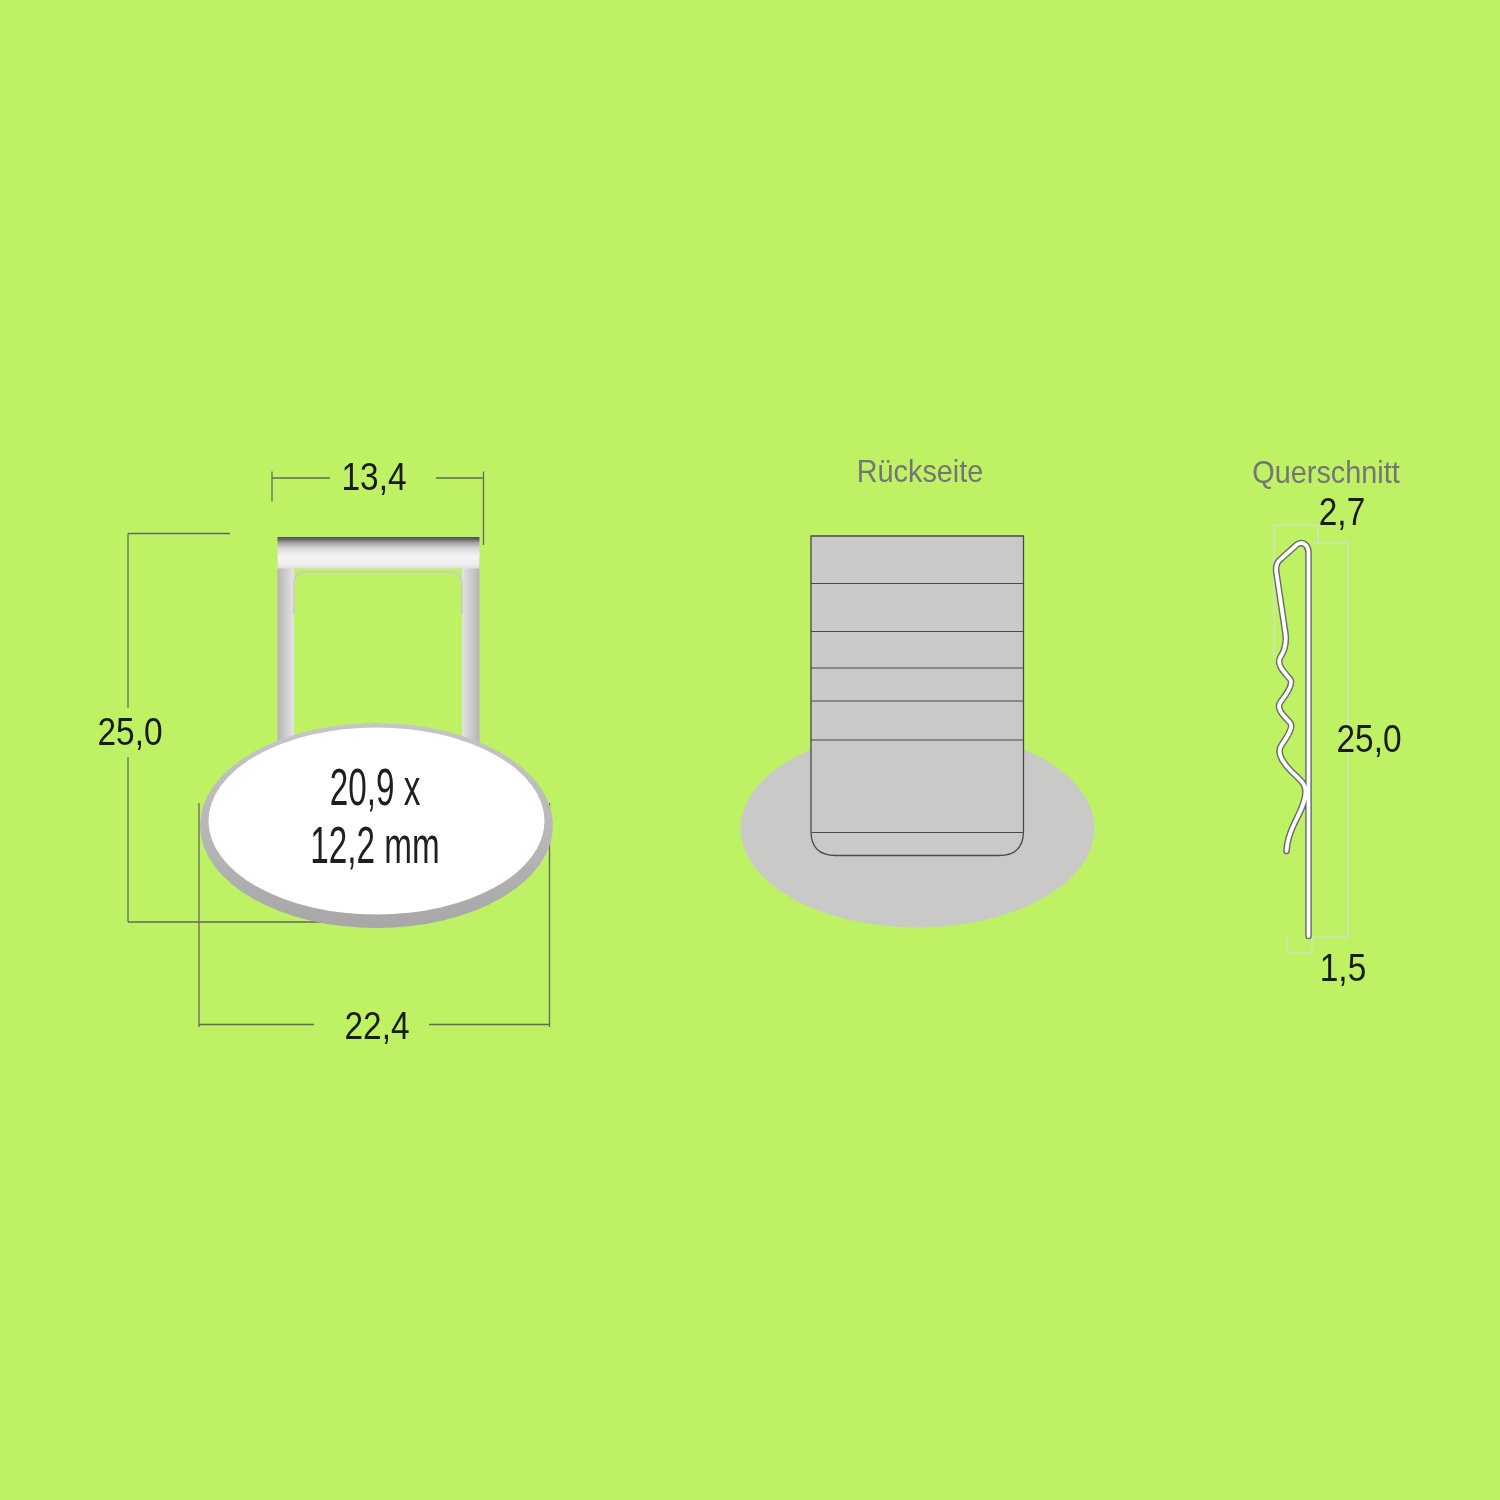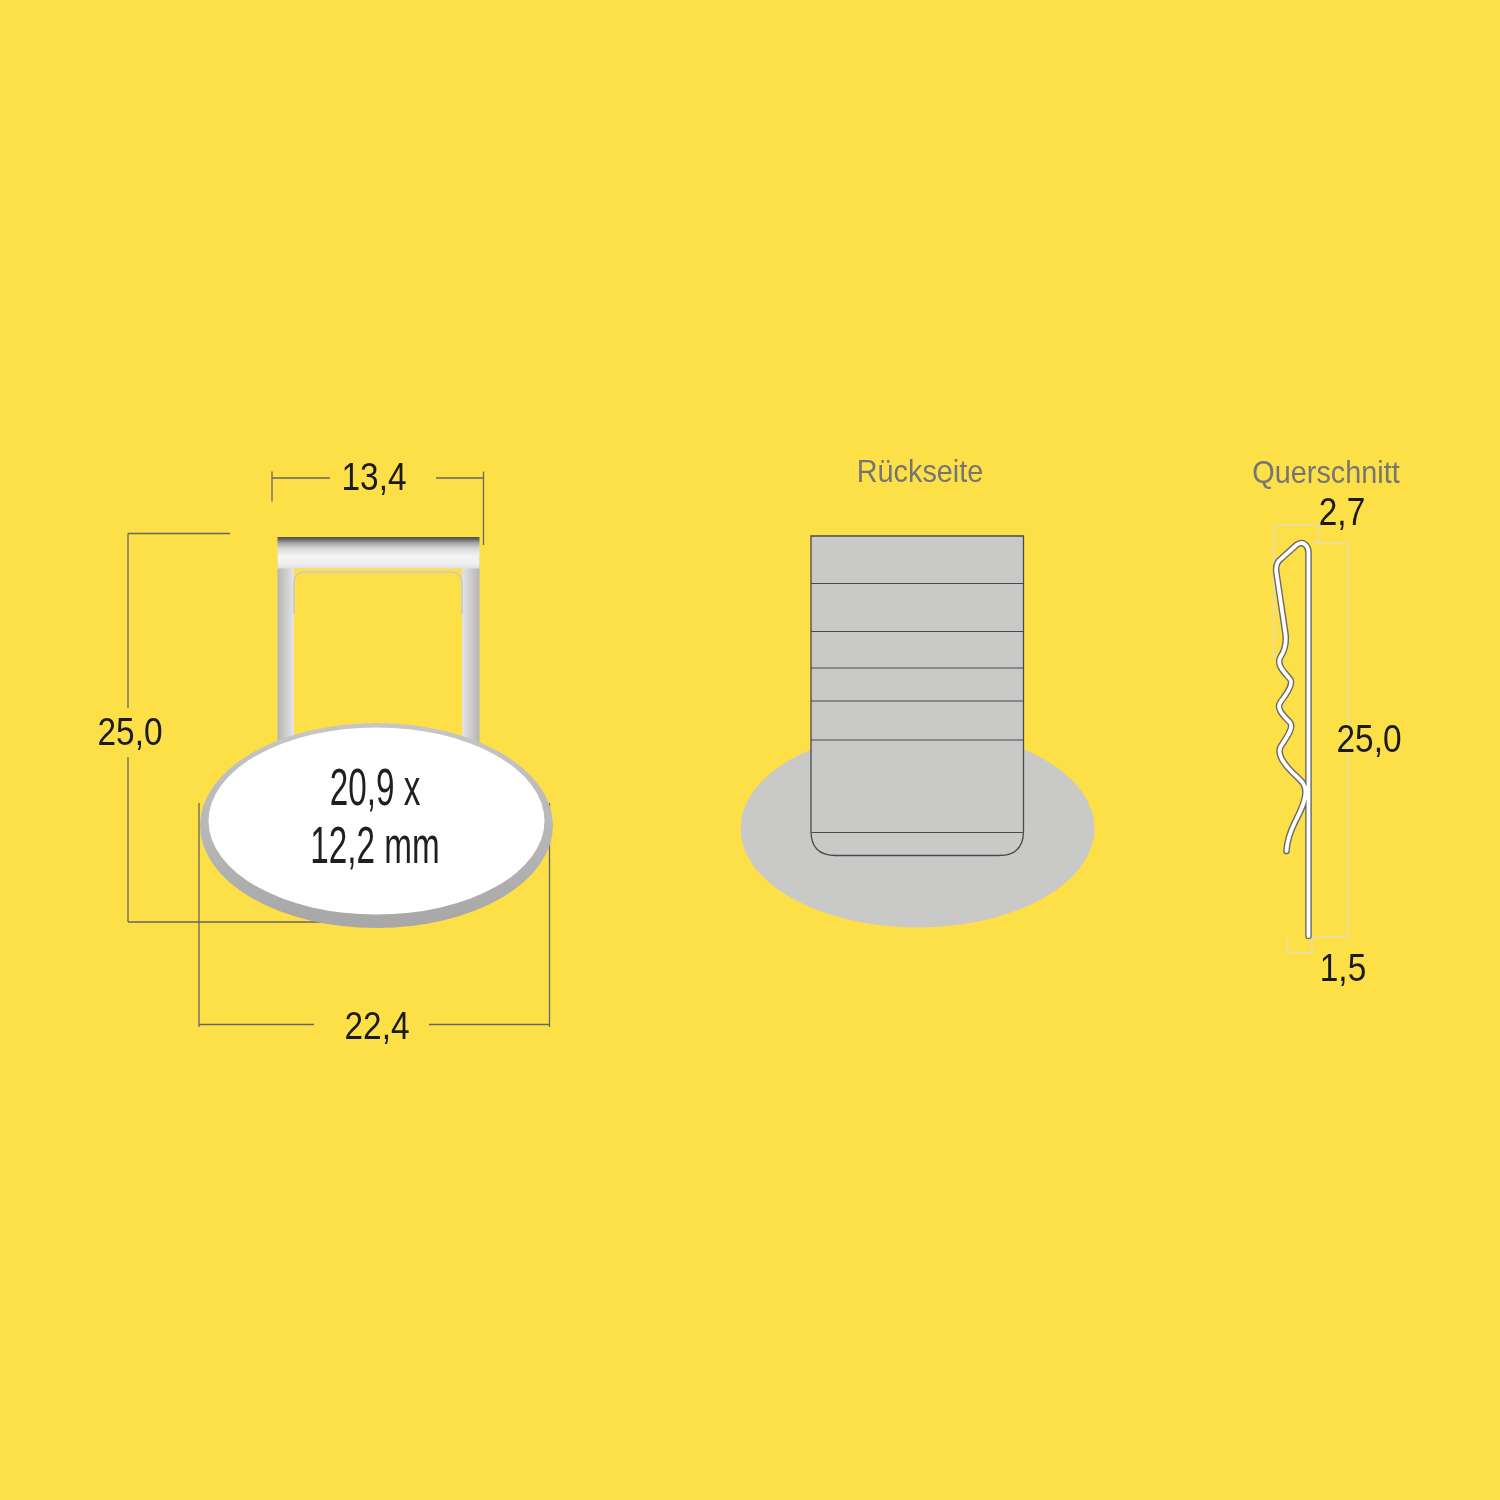--- a/index.html
+++ b/index.html
@@ -1,19 +1,19 @@
 <!DOCTYPE html>
 <html><head>
 <meta charset="utf-8">
 <style>
   html,body{margin:0;padding:0;background:#ffffff;}
   #canvas{
     position:relative;
     width:1500px;height:1500px;
-    background:#fde047;
+    background:#bef264;
     font-family:"Liberation Sans", sans-serif;
     overflow:hidden;
   }
   #diagram-svg{position:absolute;left:0;top:0;}
   .label{
     position:absolute;
     transform:translate(-50%,-50%);
     white-space:nowrap;
     color:#1a1a1a;
     line-height:1;

